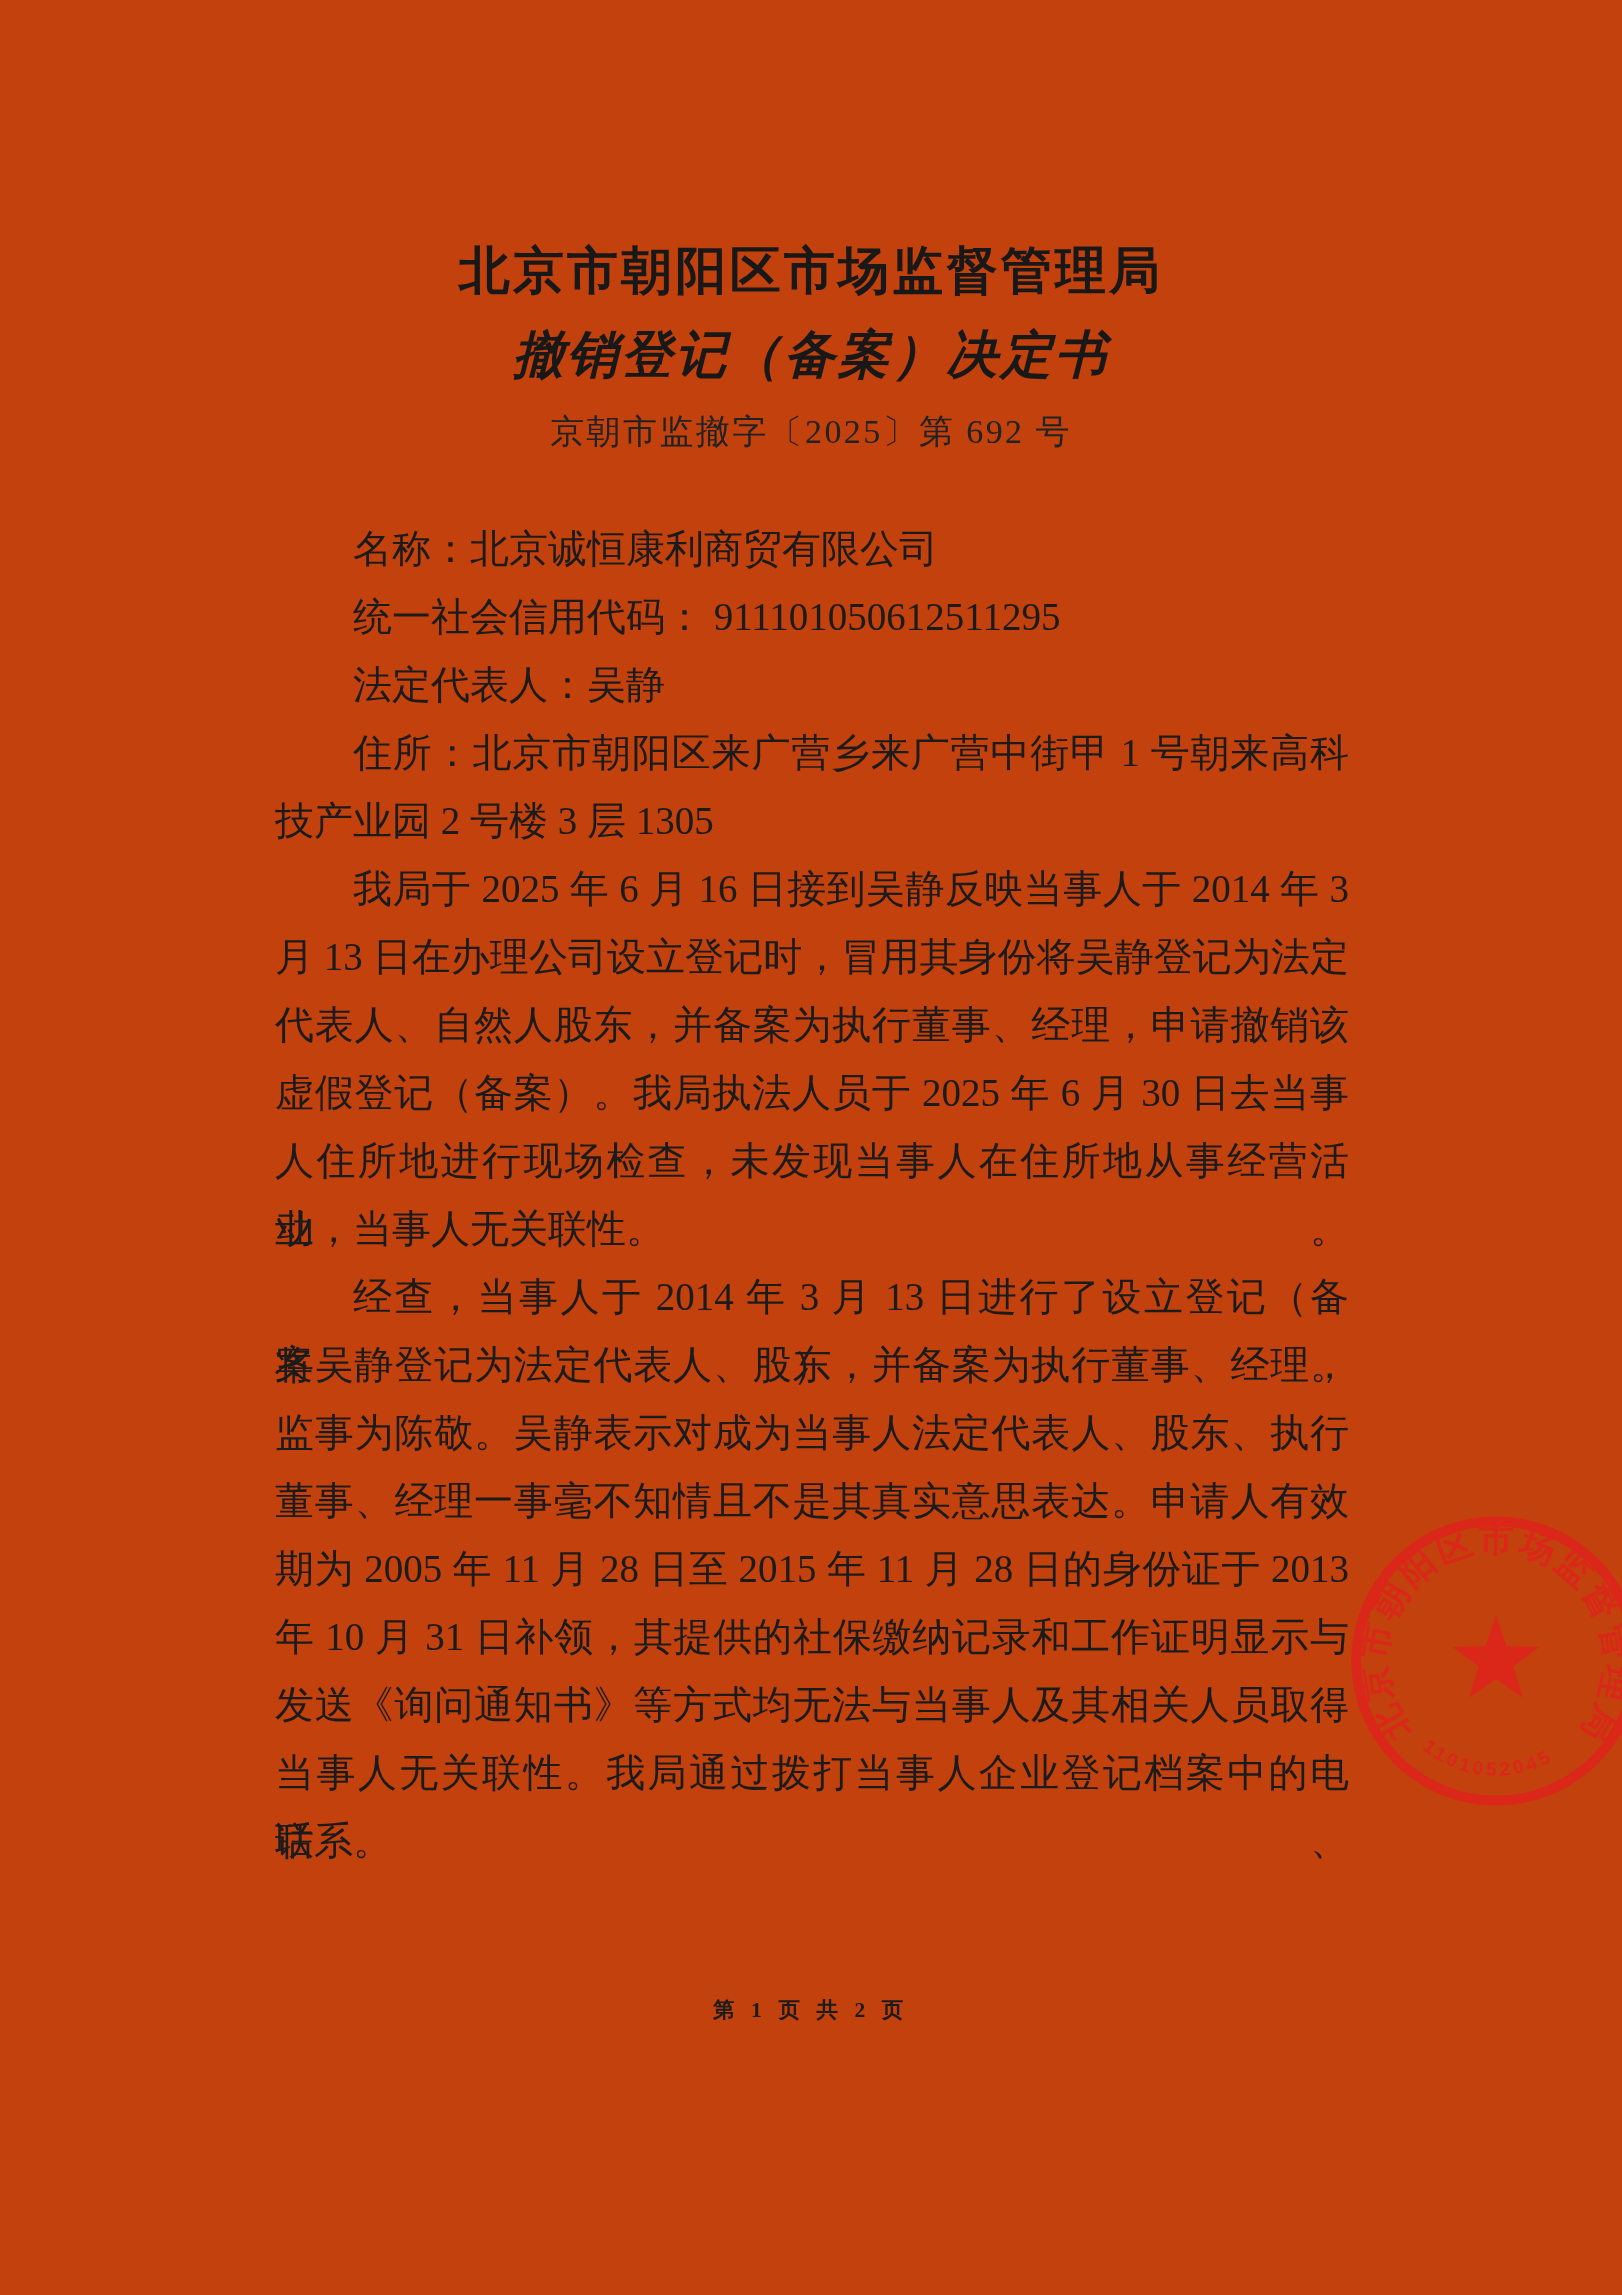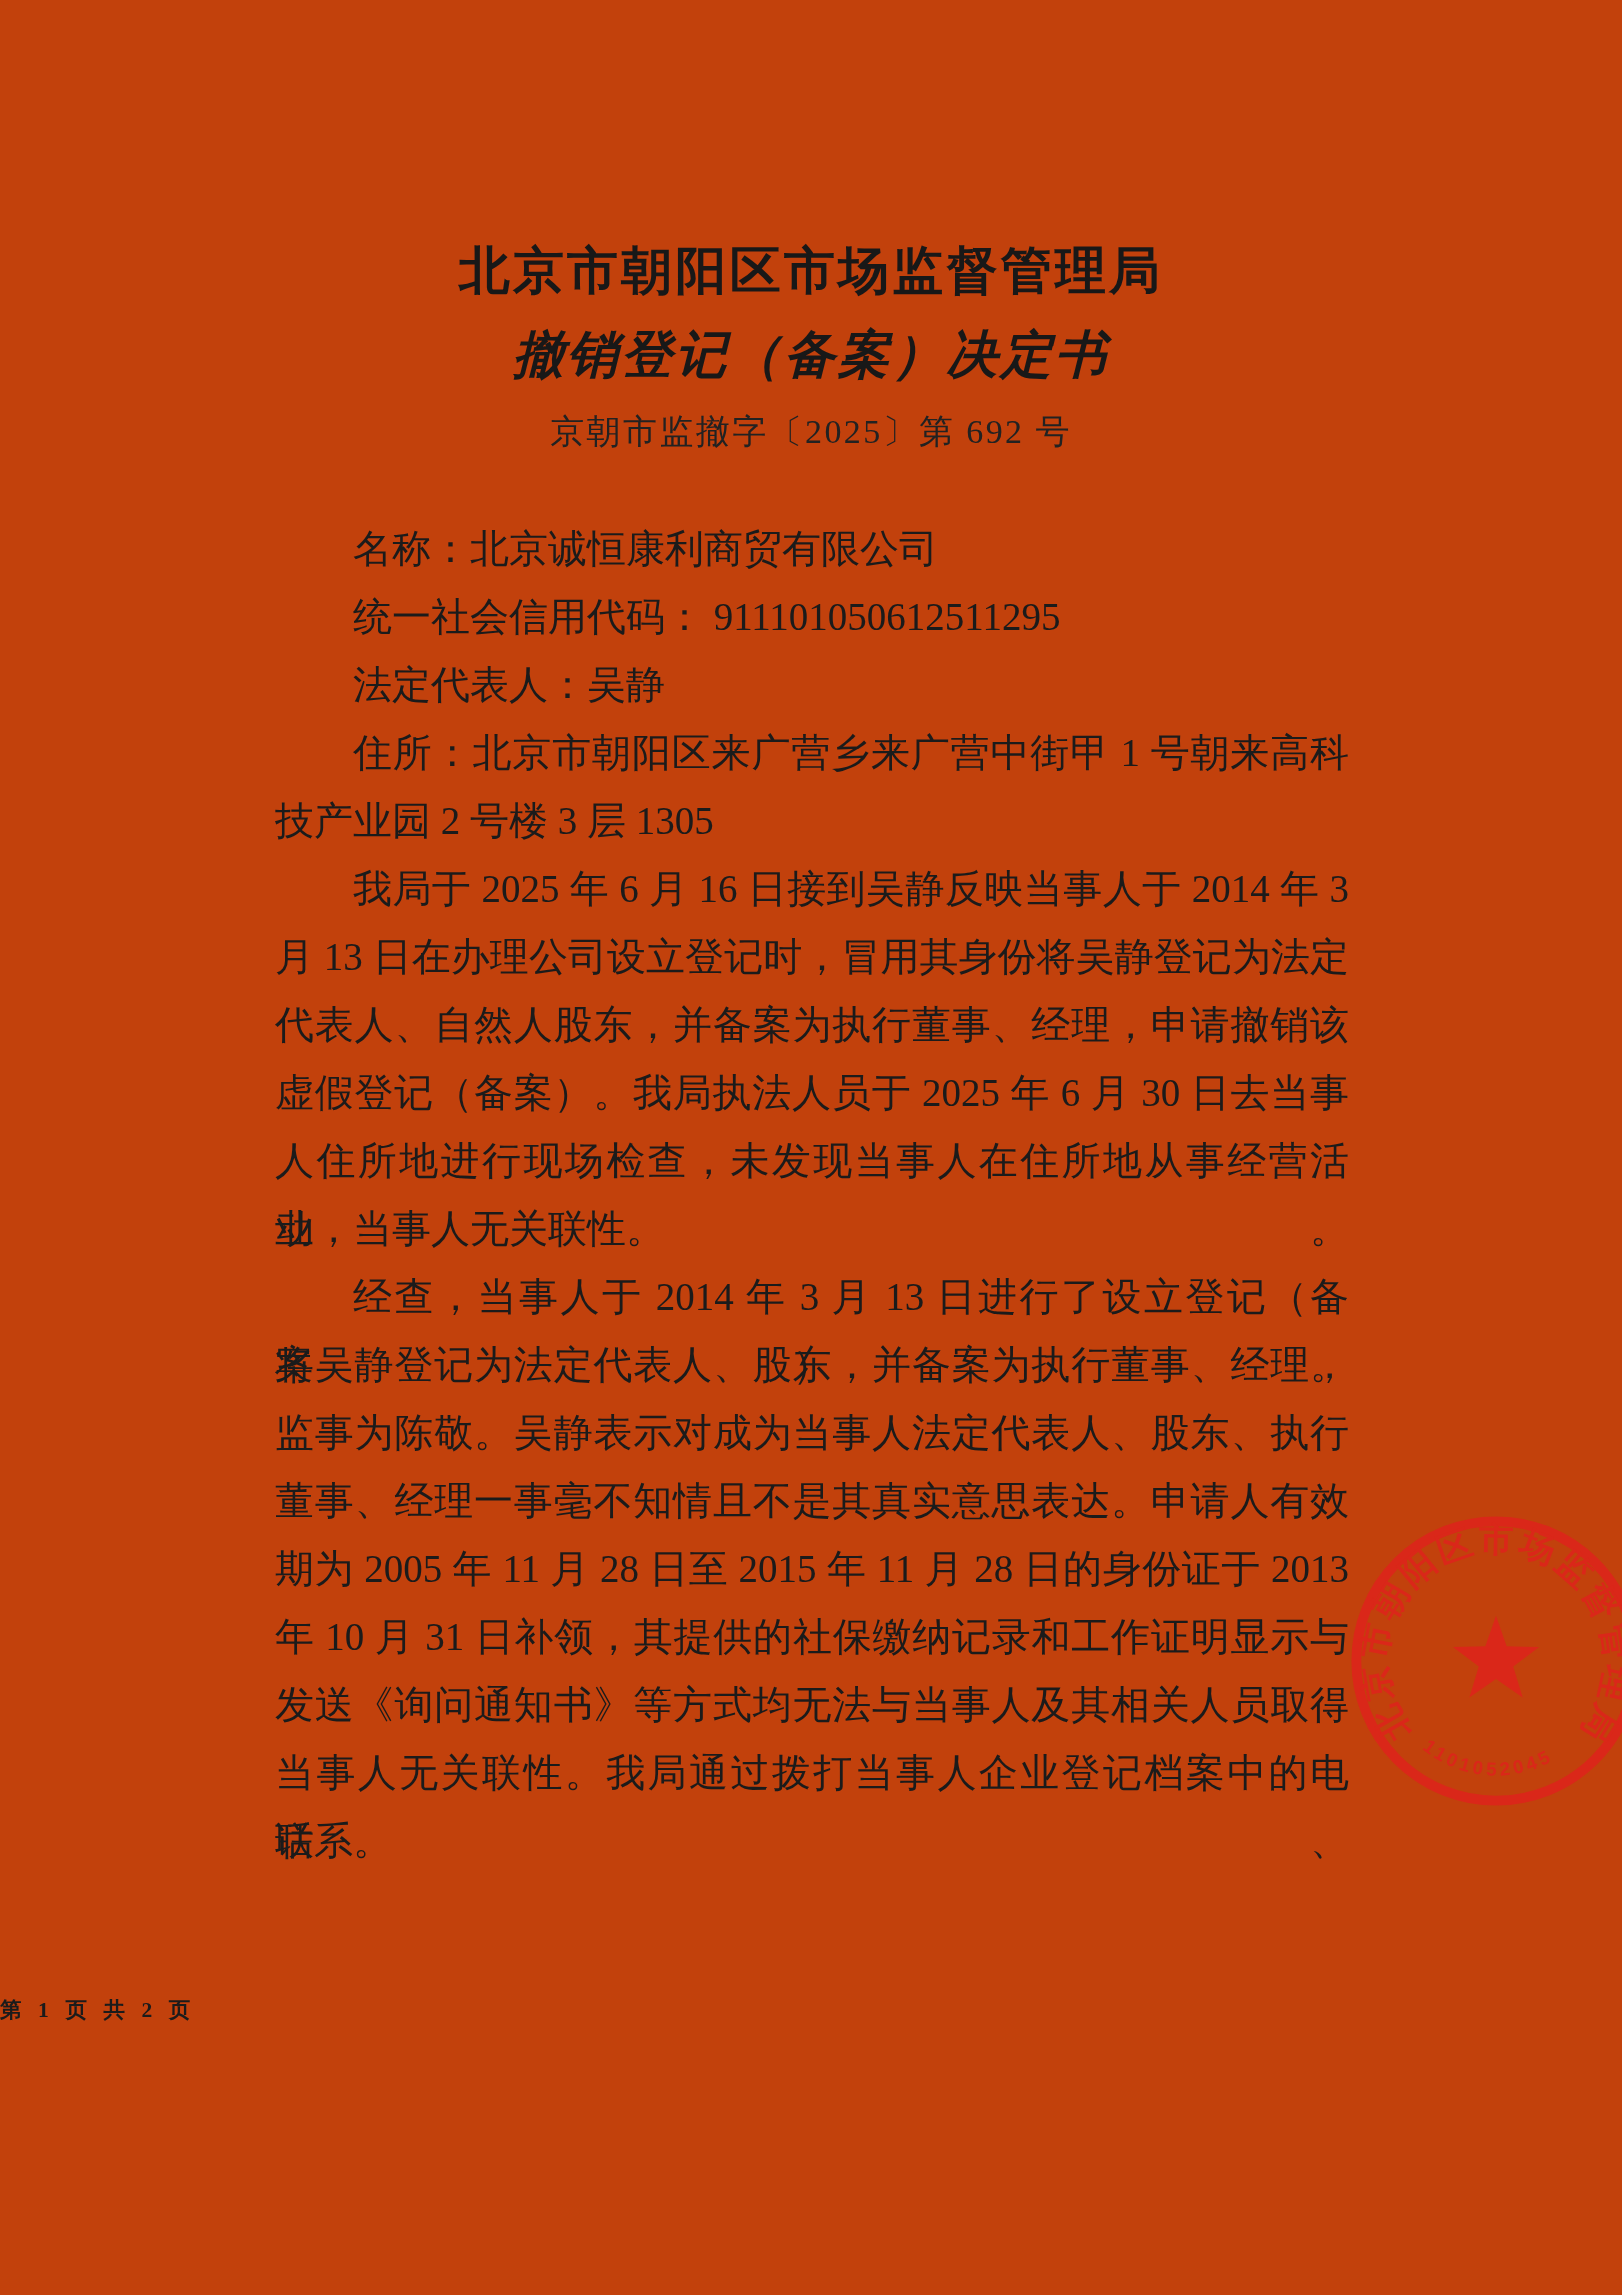--- a/index.html
+++ b/index.html
@@ -45,21 +45,21 @@
   }
   .line.fill{
     white-space:normal;
     text-align:justify;
     text-align-last:justify;
     text-justify:inter-character;
   }
   .line.indent{ text-indent:78px; }
   .footer{
     position:absolute;left:0;width:100%;top:1995px;
-    text-align:left;
+    text-align:center;
     font-size:21.5px;
     font-weight:bold;
     letter-spacing:5.6px;
     color:#1b1b1b;
   }
   .stamp{
     position:absolute;
     left:1345px;top:1510px;
     width:302px;height:302px;
     opacity:0.94;

